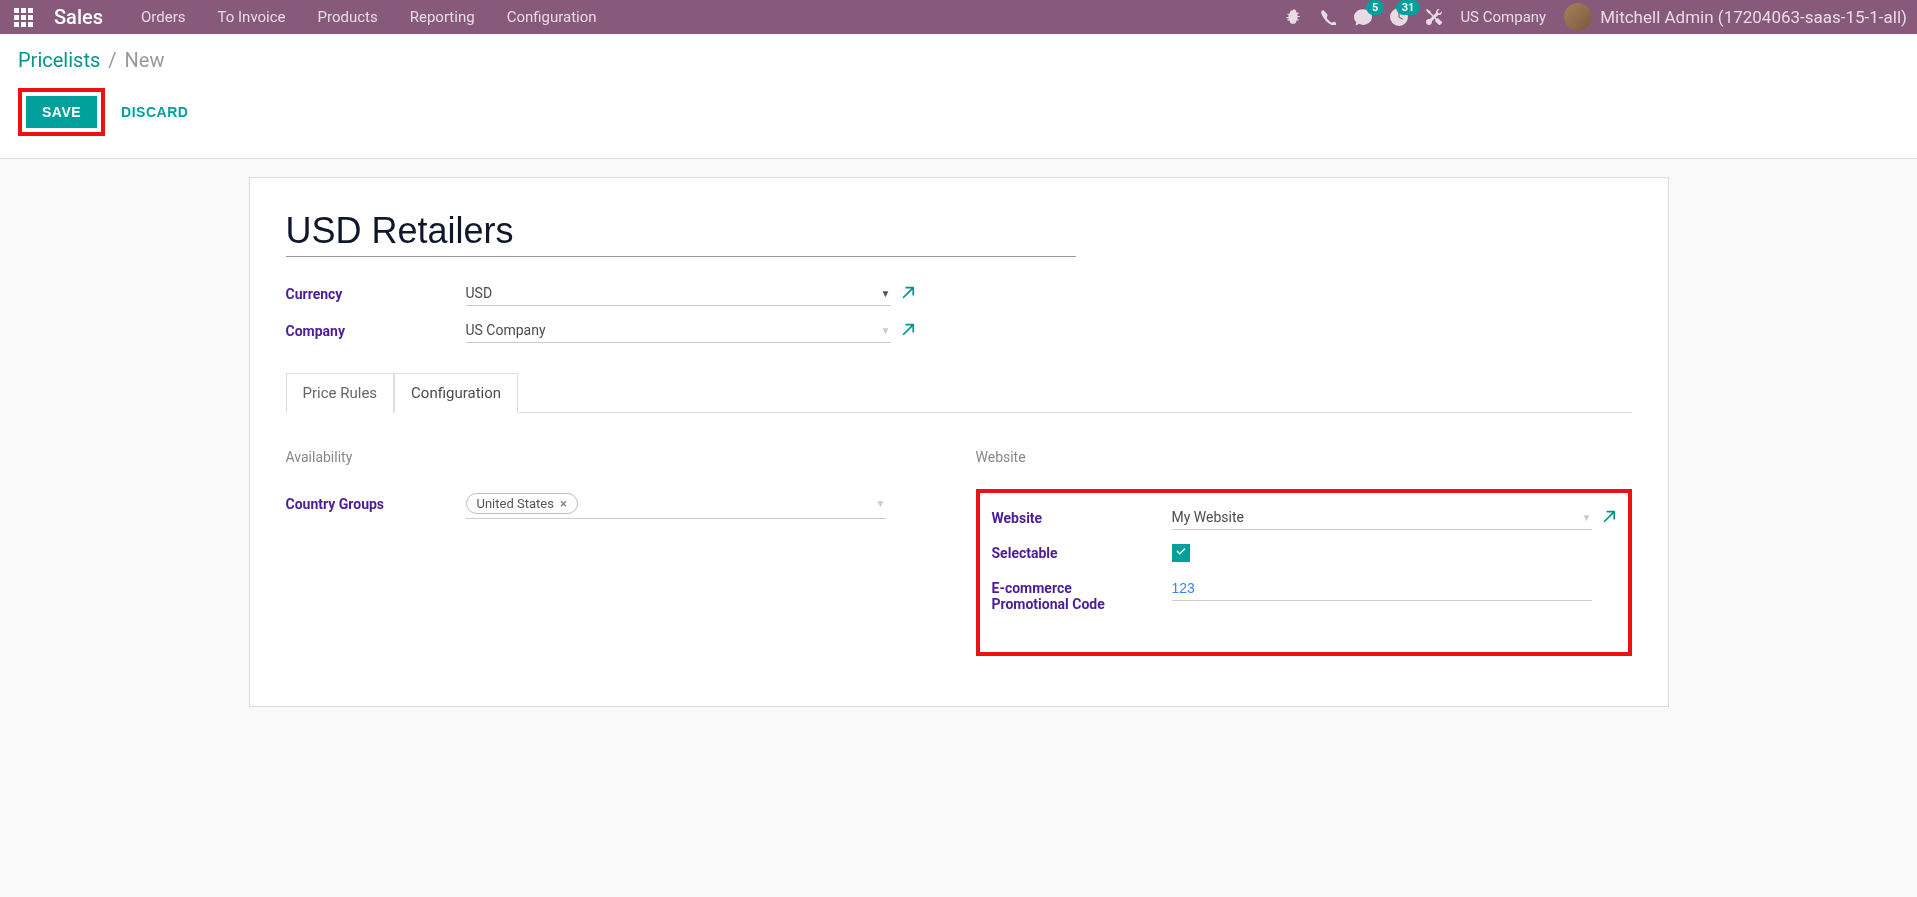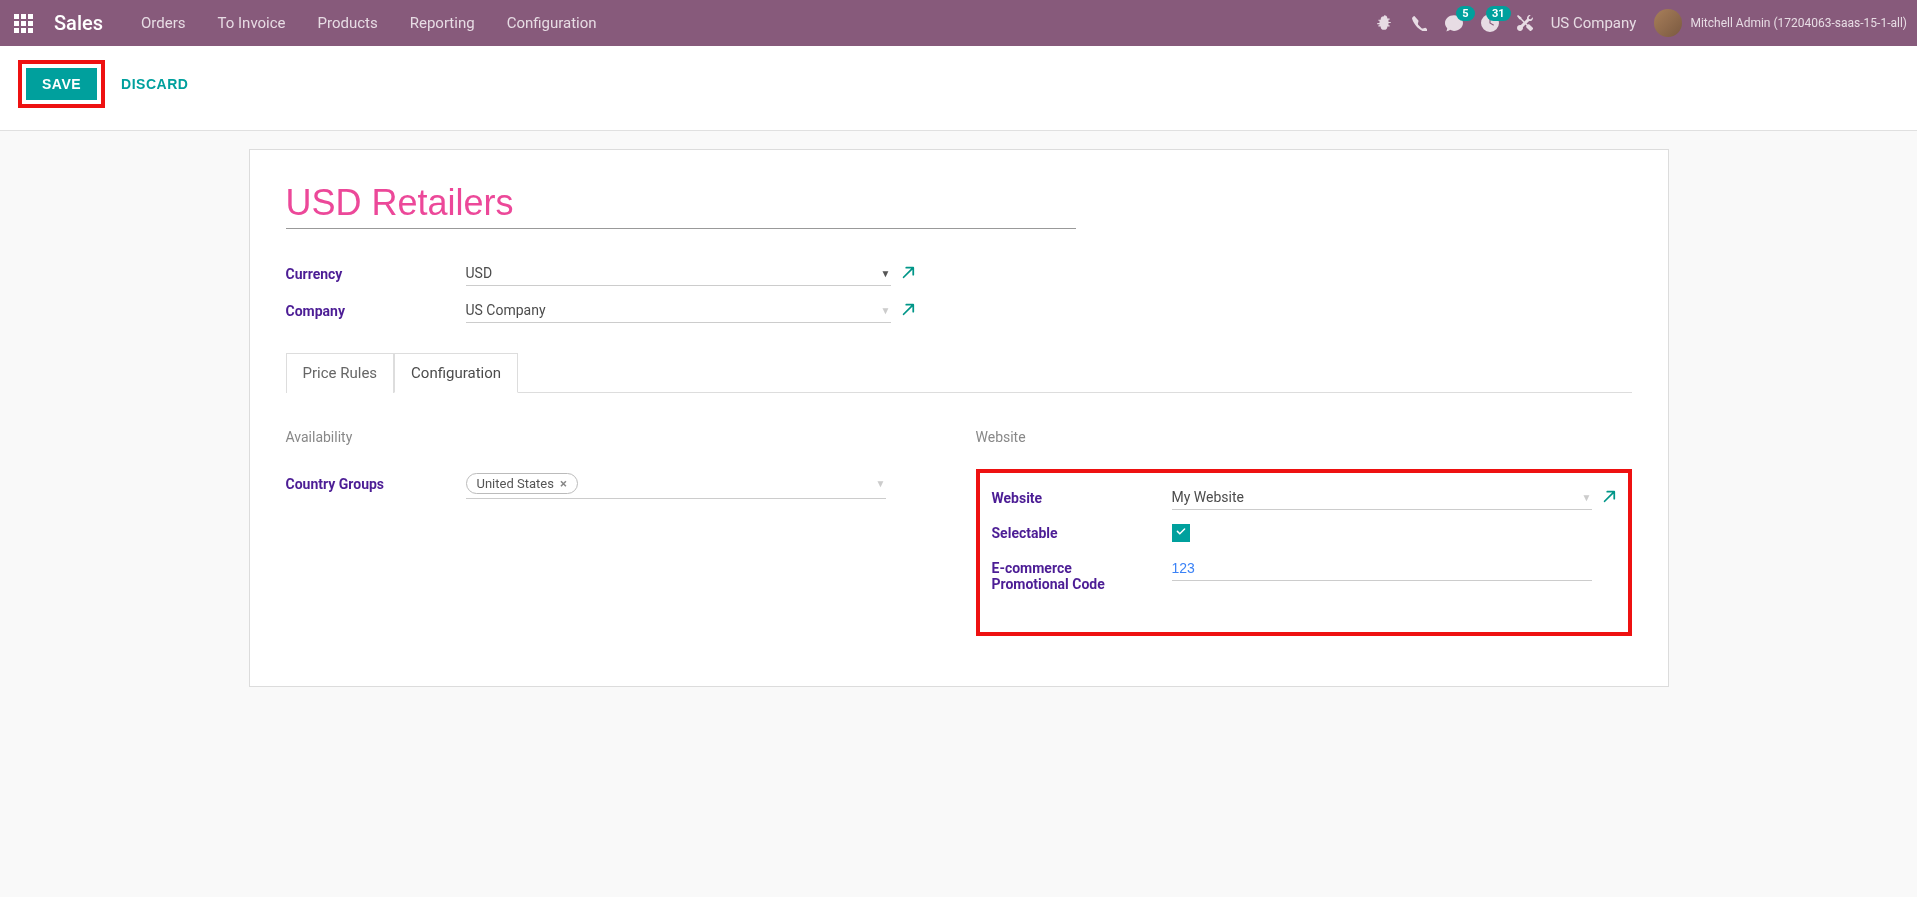--- a/index.html
+++ b/index.html
@@ -12,21 +12,21 @@
       font-size: 14px;
       color: #4c4c4c;
       background: #f9f9f9;
     }
     
     .navbar {
       background: #875a7b;
       color: #fff;
       display: flex;
       align-items: center;
-      height: 46px;
+      height: 34px;
       padding: 0 10px;
     }
     .navbar-left {
       display: flex;
       align-items: center;
       gap: 18px;
     }
     .apps-icon {
       display: inline-flex;
       align-items: center;
@@ -92,21 +92,21 @@
       color: #e7dce4;
       font-size: 15px;
       cursor: pointer;
     }
     .user-info {
       display: flex;
       align-items: center;
       gap: 8px;
       color: #e7dce4;
       cursor: pointer;
-      font-size: 12px;
+      font-size: 17px;
     }
     .avatar {
       width: 28px;
       height: 28px;
       border-radius: 50%;
       background: linear-gradient(135deg, #a87f5a 0%, #7a5940 100%);
       display: inline-block;
       overflow: hidden;
     }
     
@@ -171,27 +171,27 @@
     .sheet {
       background: #fff;
       border: 1px solid #dcdcdc;
       padding: 28px 36px 50px;
       max-width: 1420px;
       margin: 0 auto;
     }
     .title-input {
       font-size: 36px;
       font-weight: 500;
-      color: #ec4899;
+      color: #0f172a;
       border: none;
       border-bottom: 1px solid #999;
       width: 790px;
       max-width: 100%;
       padding: 4px 0;
-      margin-bottom: 32px;
+      margin-bottom: 24px;
     }
     .form-group {
       display: flex;
       flex-direction: column;
       gap: 12px;
       margin-bottom: 30px;
     }
     .form-row {
       display: flex;
       align-items: center;
@@ -395,20 +395,25 @@
     </span>
     <span class="company-name">US Company</span>
     <div class="user-info">
       <span class="avatar"></span>
       <span>Mitchell Admin (17204063-saas-15-1-all)</span>
     </div>
   </div>
 </div>
 
 <div class="control-panel">
+  <div class="breadcrumb">
+    <span class="crumb-link">Pricelists</span>
+    <span class="crumb-sep">/</span>
+    <span class="crumb-active">New</span>
+  </div>
   <div class="action-buttons">
     <span class="save-highlight">
       <button class="btn-save">Save</button>
     </span>
     <button class="btn-discard">Discard</button>
   </div>
 </div>
 
 <div class="main-wrap">
   <div class="sheet">

